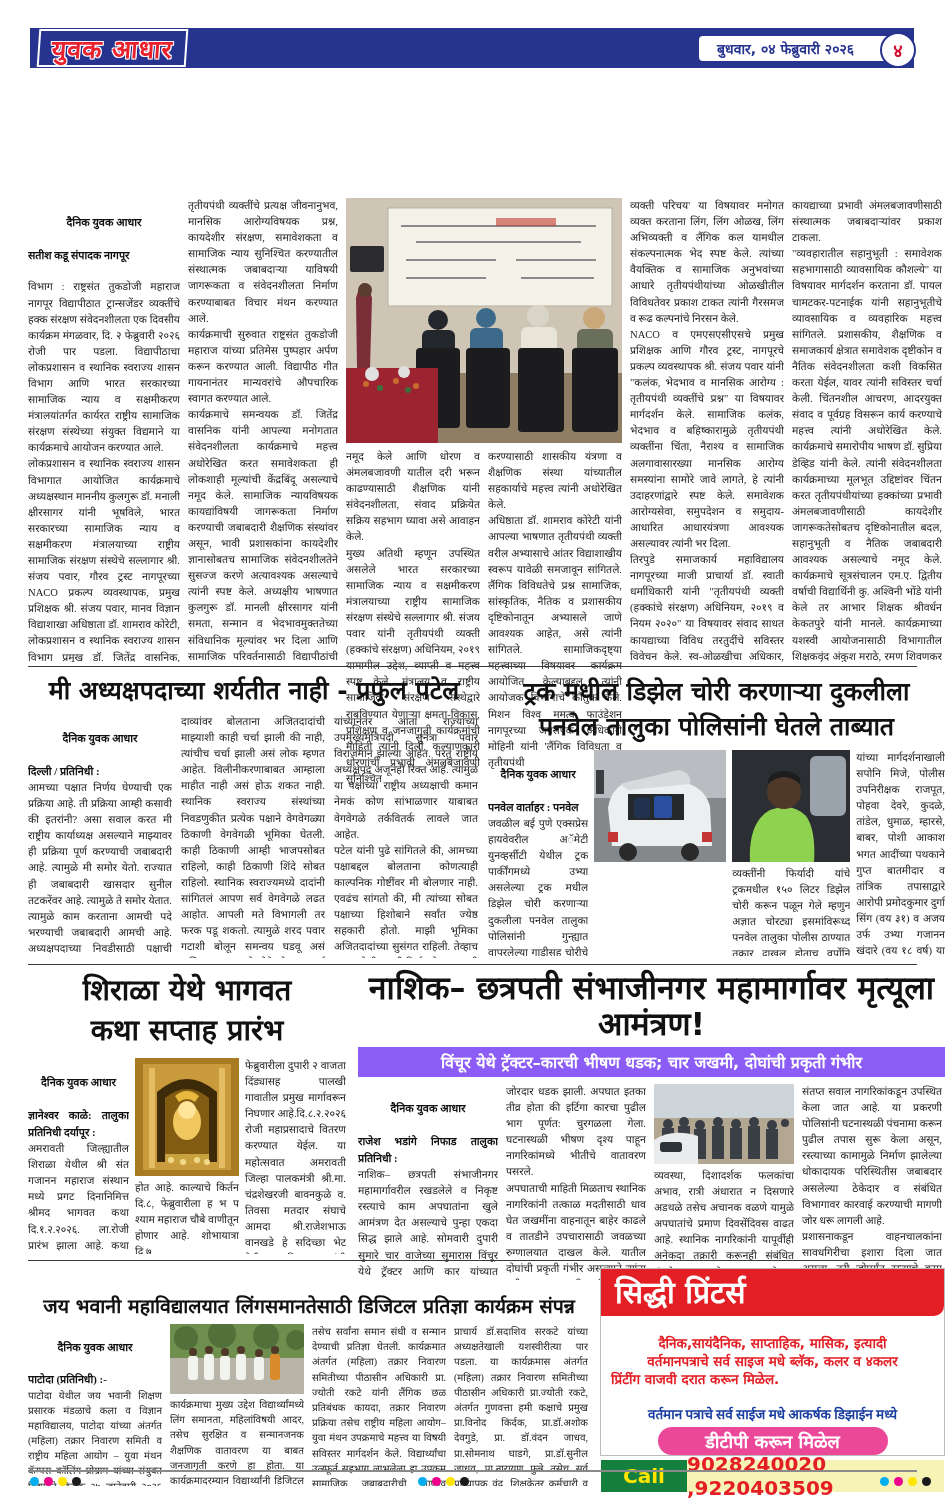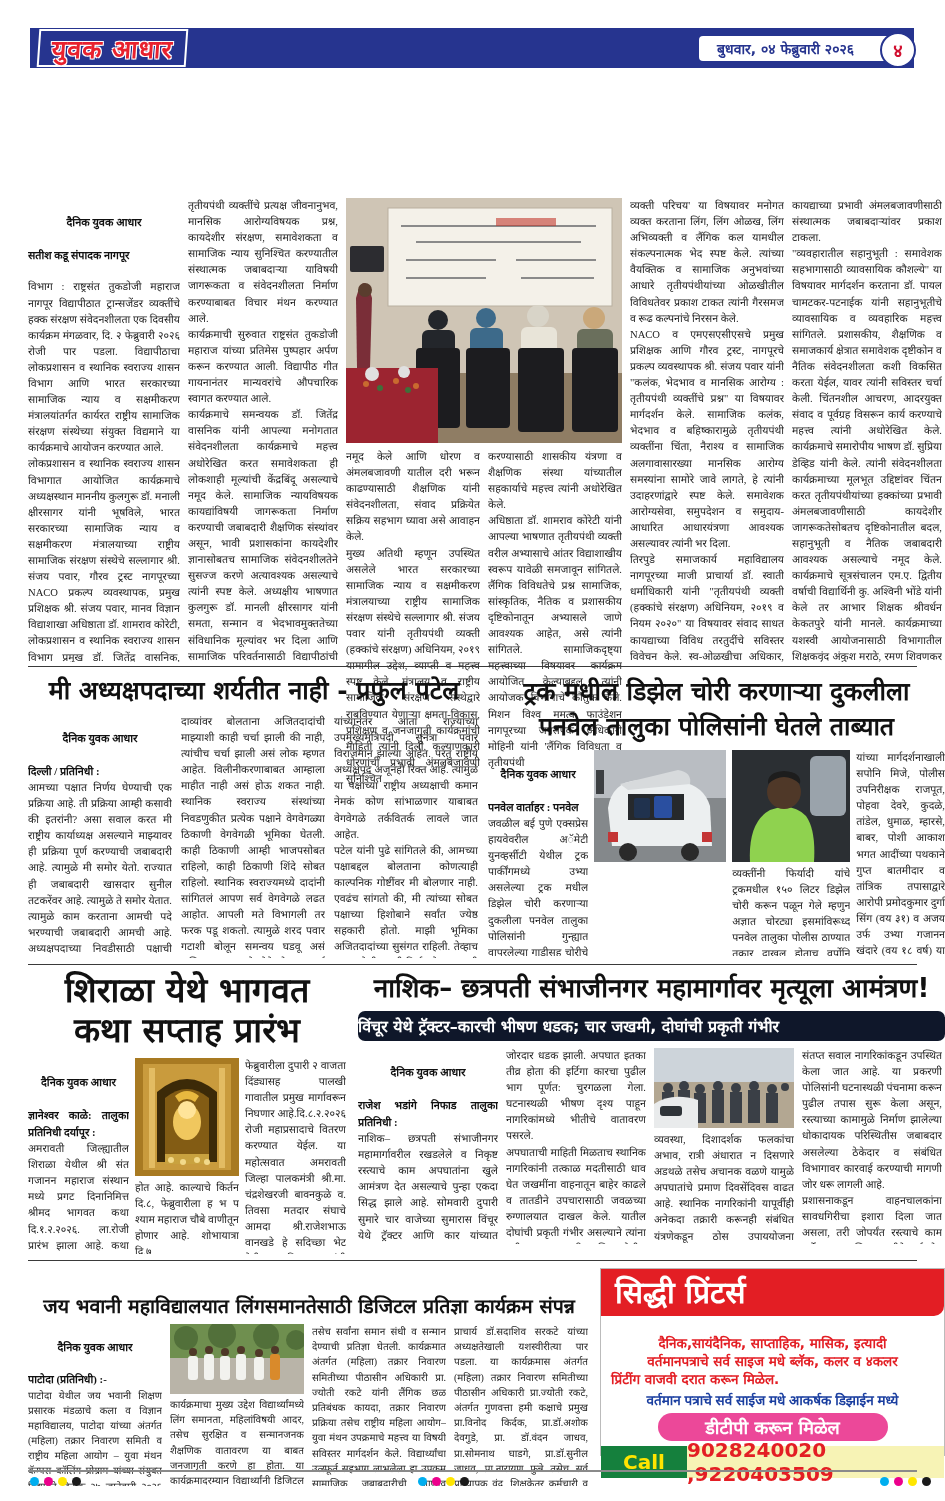--- a/index.html
+++ b/index.html
@@ -44,53 +44,53 @@
   .art-truck{position:absolute;left:460px;top:0;width:457px;height:286px;}
   .truck-head{font-family:"DejaVu Sans","Liberation Sans",sans-serif;font-weight:bold;font-size:25px;
               color:#111;text-align:center;line-height:35px;}
   .truck-body{display:flex;gap:6px;margin-top:6px;height:206px;}
   .truck-c1{width:104px;}.truck-m1{width:132px;display:flex;flex-direction:row;}
   .truck-m2{width:118px;display:flex;flex-direction:column;}.truck-c4{width:92px;}
   .truck-photo{height:112px;flex:none;margin-bottom:4px;}
   
   .row3{position:absolute;left:28px;top:970px;width:917px;height:286px;}
   .art-shirala{position:absolute;left:0;top:0;width:318px;height:286px;}
-  .shirala-head{font-family:"DejaVu Sans","Liberation Sans",sans-serif;font-weight:bold;font-size:34px;
+  .shirala-head{font-family:"DejaVu Sans","Liberation Sans",sans-serif;font-weight:bold;font-size:29px;
                 color:#111;text-align:center;line-height:40px;}
   .shirala-cols{display:flex;gap:6px;margin-top:8px;height:196px;}
   .shirala-c1{width:101px;}.shirala-m{width:104px;display:flex;flex-direction:column;}
   .shirala-c3{width:101px;}
   .deity-photo{height:118px;flex:none;margin-bottom:4px;}
   .art-nashik{position:absolute;left:330px;top:0;width:587px;height:286px;}
-  .nashik-head{font-family:"DejaVu Sans","Liberation Sans",sans-serif;font-weight:bold;font-size:26px;
+  .nashik-head{font-family:"DejaVu Sans","Liberation Sans",sans-serif;font-weight:bold;font-size:32px;
                color:#111;text-align:center;line-height:36px;}
-  .nashik-sub{background:#0f172a;color:#ffffff;font-family:"DejaVu Sans","Liberation Sans",sans-serif;
-              font-weight:bold;font-size:16px;text-align:left;padding:4px 0;margin-top:5px;border-radius:7px;}
+  .nashik-sub{background:#8b5cf6;color:#ffffff;font-family:"DejaVu Sans","Liberation Sans",sans-serif;
+              font-weight:bold;font-size:16px;text-align:center;padding:4px 0;margin-top:5px;}
   .nashik-cols{display:flex;gap:8px;margin-top:7px;height:196px;}
   .nashik-cols .col{width:140px;}
   .nashik-mid{width:140px;display:flex;flex-direction:column;}
   .accident-photo{height:80px;flex:none;margin-bottom:4px;}
   
   .row4{position:absolute;left:28px;top:1268px;width:917px;height:194px;}
   .art-college{position:absolute;left:0;top:0;width:562px;height:194px;}
   .college-head{font-family:"DejaVu Sans","Liberation Sans",sans-serif;font-weight:bold;font-size:19.5px;
                 color:#111;text-align:center;margin-top:24px;}
   .college-cols{display:flex;gap:8px;margin-top:5px;height:162px;}
   .college-cols .col{width:134px;font-size:10px;}
   .college-mid{width:134px;display:flex;flex-direction:column;}
   .college-photo{height:70px;flex:none;margin-bottom:3px;}
   
   .ad{position:absolute;left:572px;top:0;width:345px;height:188px;background:#ffffff;
       border:1px solid #bbb;box-sizing:border-box;}
   .ad-banner{background:#e31e24;color:#ffffff;font-family:"DejaVu Sans","Liberation Sans",sans-serif;
              font-weight:bold;font-size:30px;padding:2px 14px 4px;border-radius:0 0 10px 0;}
   .ad-red{color:#e31e24;font-family:"DejaVu Sans","Liberation Sans",sans-serif;font-weight:bold;
           font-size:13.5px;text-align:center;line-height:1.35;}
-  .ad-blue{color:#1b3fa0;font-family:Liberation Sans, sans-serif;font-weight:bold;
-           font-size:13.5px;text-align:center;margin-top:2px;}
+  .ad-blue{color:#1b3fa0;font-family:Liberation Serif, serif;font-weight:bold;
+           font-size:13.5px;text-align:center;margin-top:16px;}
   .ad-pill{background:#ec4899;color:#fff;font-family:"DejaVu Sans","Liberation Sans",sans-serif;
            font-weight:bold;font-size:18px;border-radius:14px;width:230px;margin:4px auto 0;
            text-align:center;padding:2px 0;}
   .ad-callrow{display:flex;margin-top:5px;height:32px;}
   .ad-call{background:#15803d;color:#ffe400;font-family:"DejaVu Sans","Liberation Sans",sans-serif;
            font-weight:bold;font-size:20px;width:86px;display:flex;align-items:center;justify-content:center;}
   .ad-phones{background:#f7f3b5;color:#e31e24;font-family:"DejaVu Sans","Liberation Sans",sans-serif;
              font-weight:bold;font-size:20px;flex:1;display:flex;align-items:center;justify-content:center;}
   
   .footline{position:absolute;left:28px;top:1470px;width:889px;border-top:2px solid #8a8a8a;}

